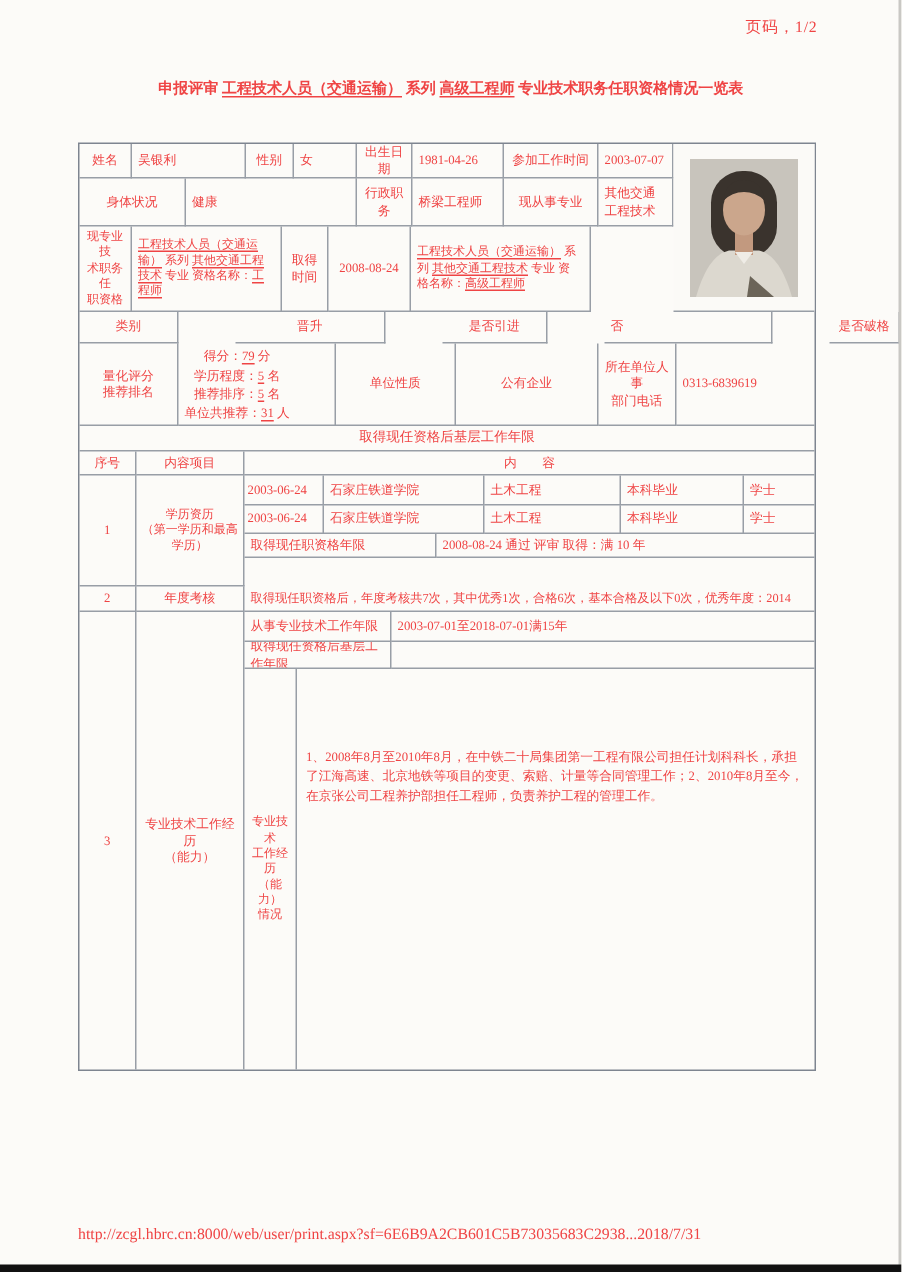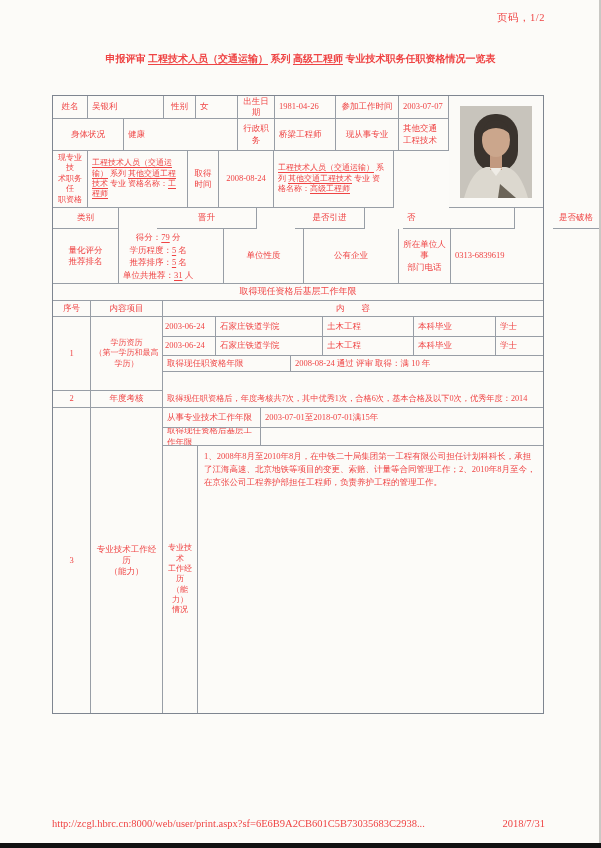--- a/index.html
+++ b/index.html
@@ -20,22 +20,22 @@
   .left{justify-content:flex-start;text-align:left;padding-left:4px;padding-right:6px;}
   .top{align-items:flex-start;}
   .nr{border-right:none;}
   .nb{border-bottom:none;}
   .pre{white-space:pre-line;}
   .f8{font-size:8px;}
   .nowrap{white-space:nowrap;}
   .score-lines{line-height:12.5px;text-align:center;}
   .photo-cell{background:#fbfaf7;}
   .photo-frame{width:72px;height:92px;display:block;}
-  .para{line-height:13px;}
-  .footer{position:absolute;top:818px;left:52px;width:493px;display:flex;justify-content:space-between;font-size:10.5px;gap:40px;}
+  .para{line-height:13px;margin-top:48px;}
+  .footer{position:absolute;top:818px;left:52px;width:493px;display:flex;font-size:10.5px;}
 </style>
 </head>
 <body>
 
 <div class="sheet">
 
   <div class="pageno">页码，1/2</div>
 
   <div class="doc-title"><span>申报评审 </span><span class="u">工程技术人员（交通运输）</span><span> 系列 </span><span class="u">高级工程师</span><span> 专业技术职务任职资格情况一览表</span></div>
 

